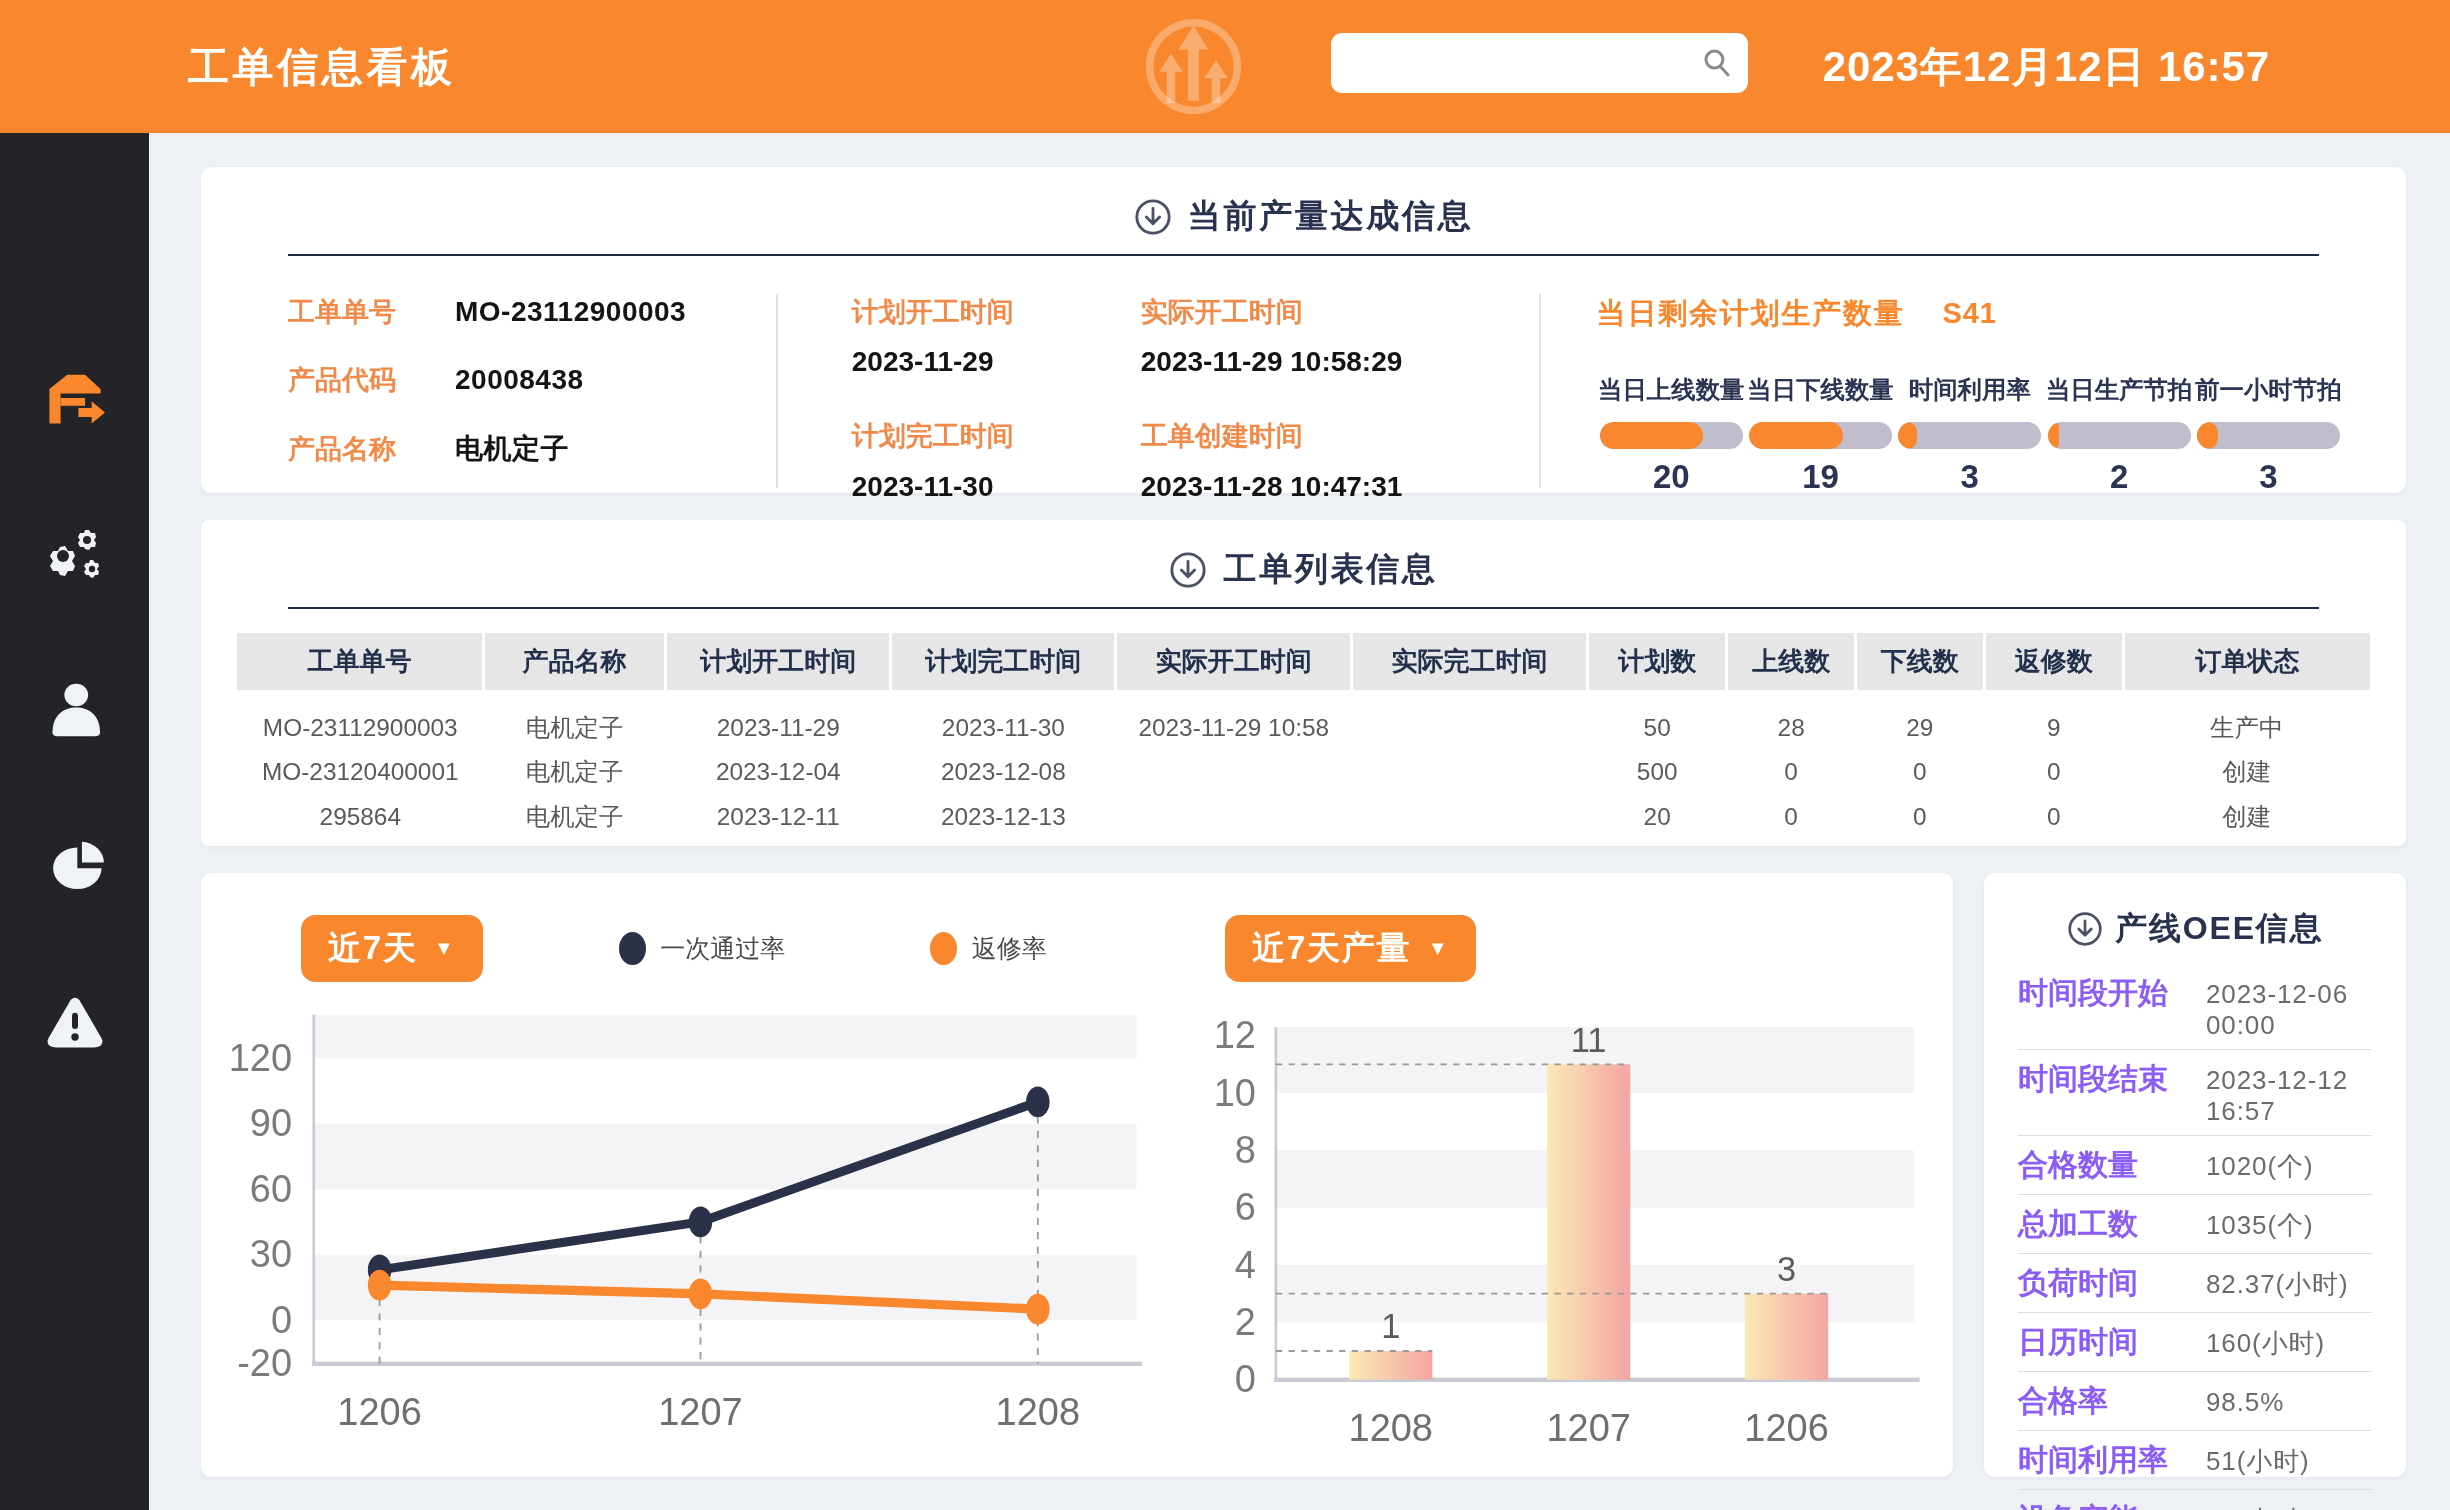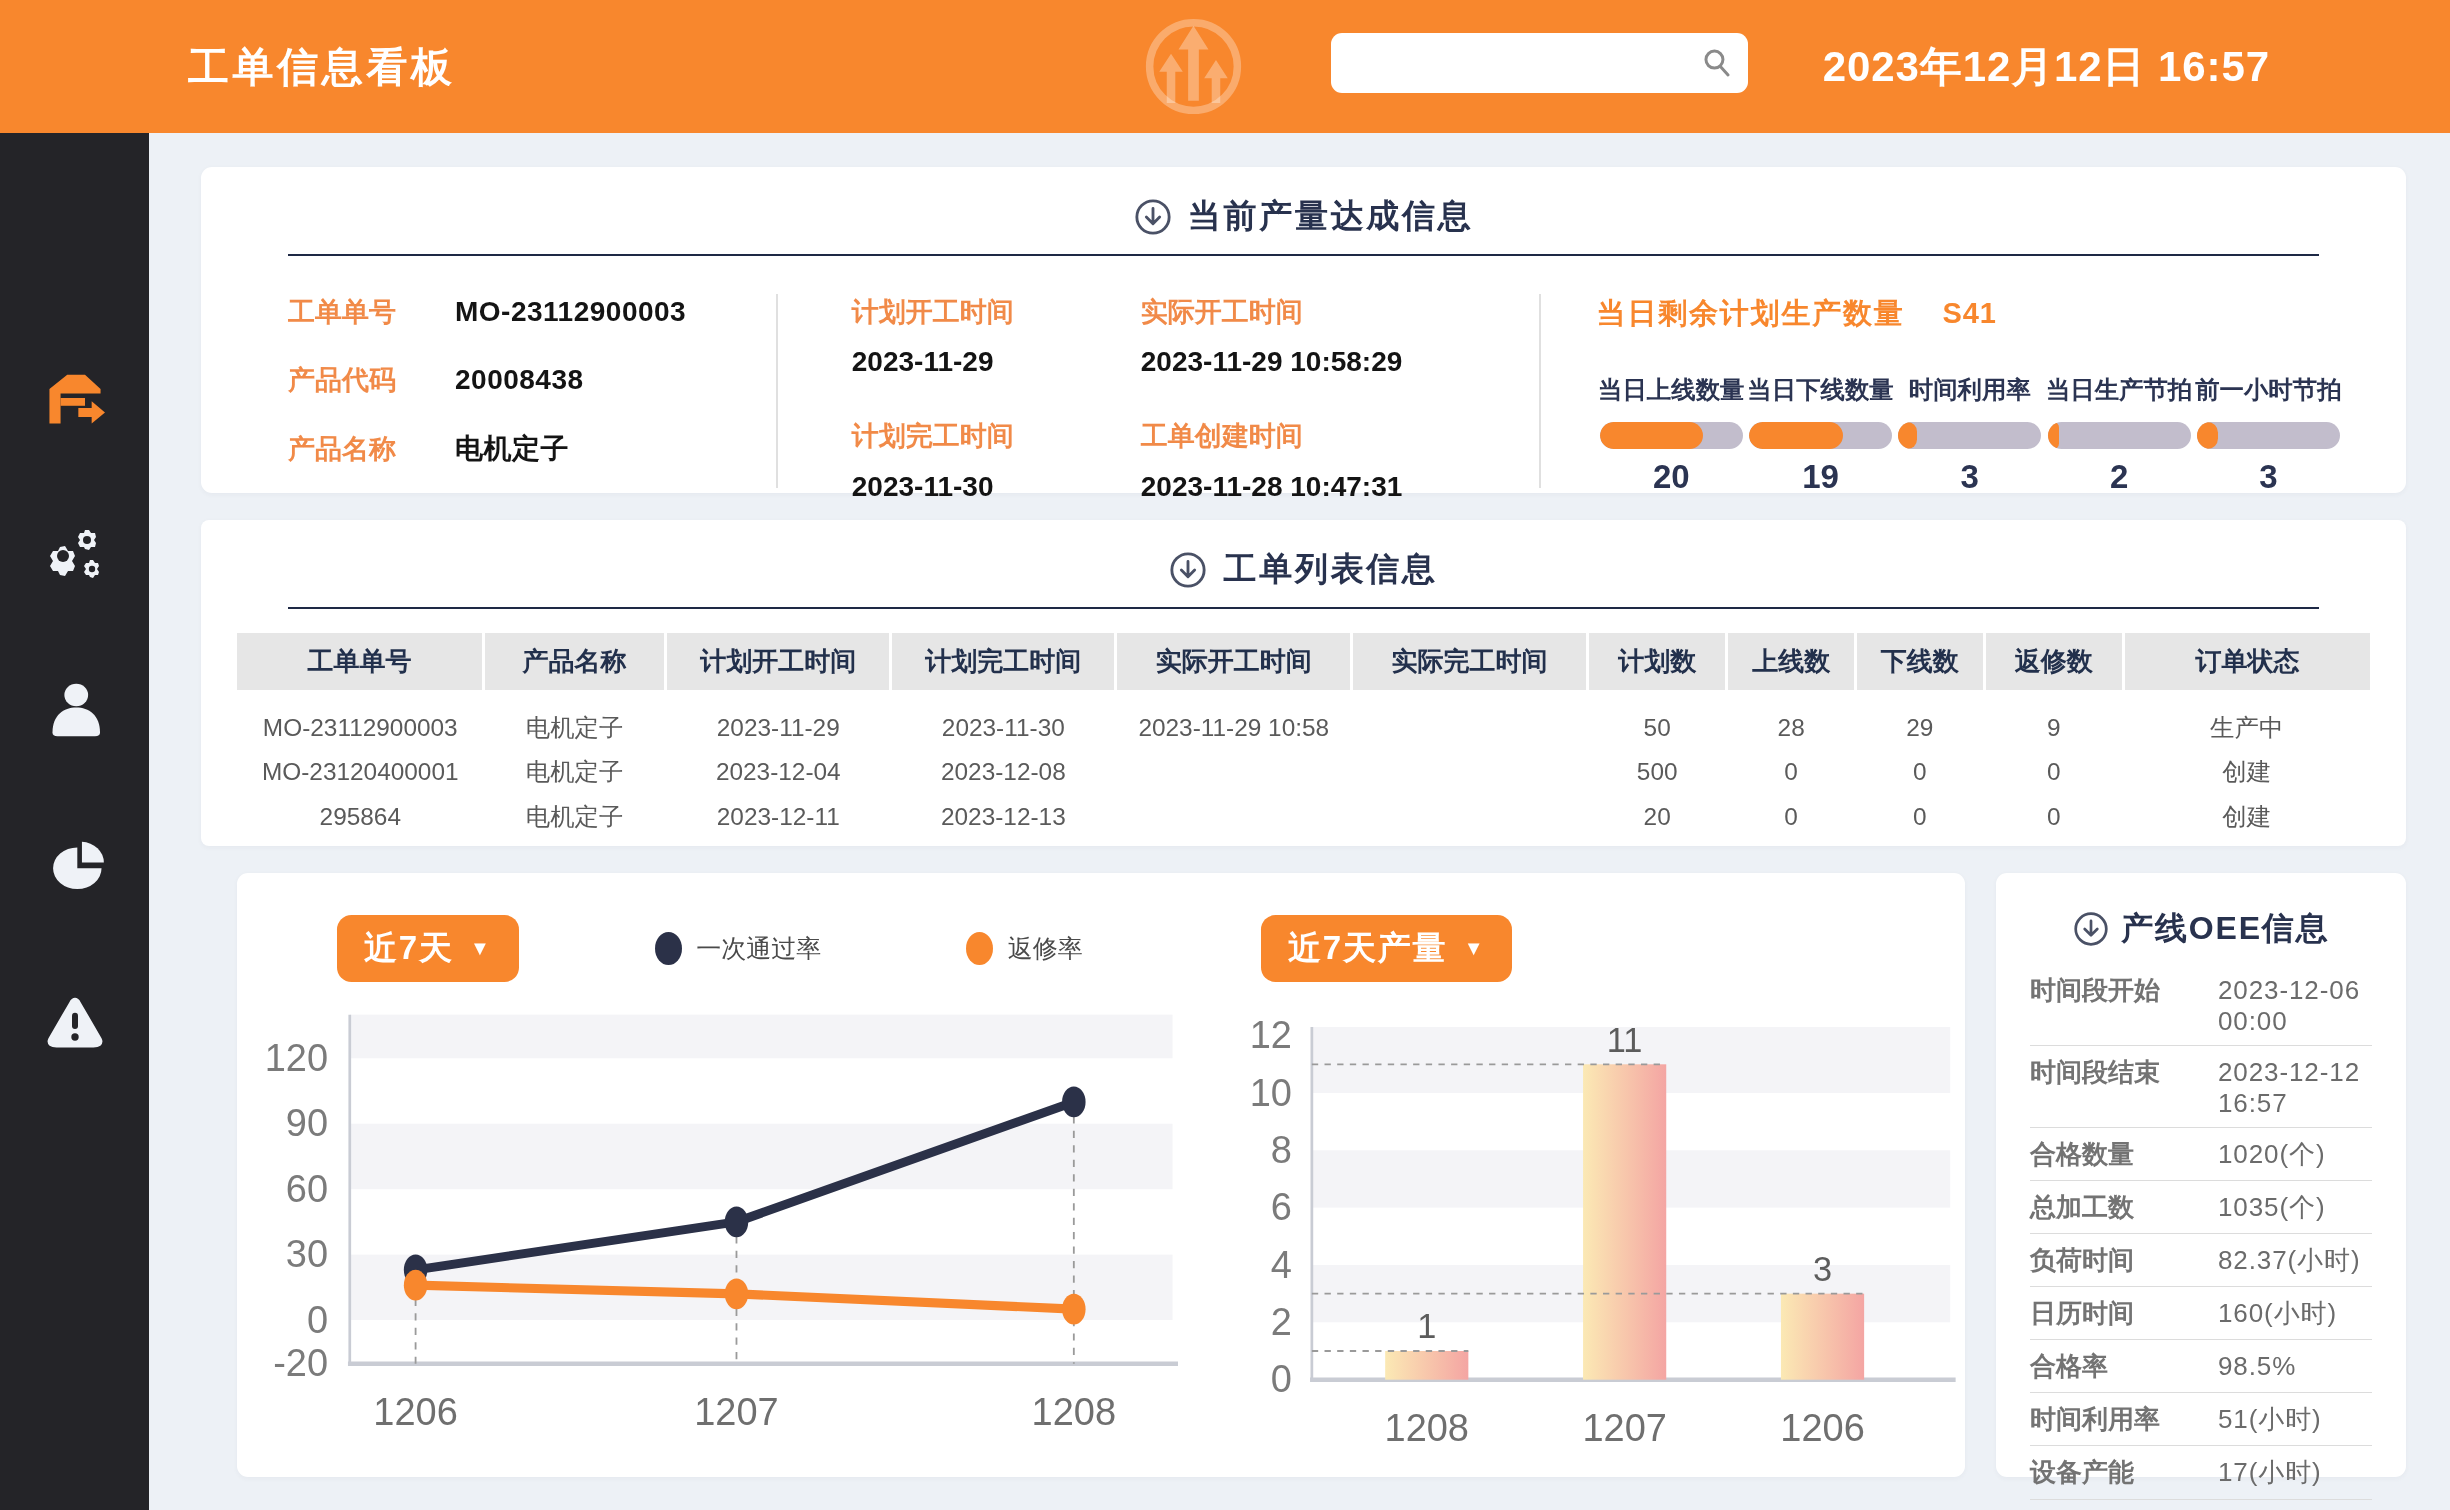--- a/index.html
+++ b/index.html
@@ -65,21 +65,21 @@
   .card-orders { height:326px; margin-bottom:27px;border-radius:8px; }
   .table-wrap { padding:23.5px 36px 0; }
   table { width:100%; border-collapse:collapse; table-layout:fixed; }
   thead th { background:#E6E6E6; color:#22304C; font-size:26px; font-weight:700;
     padding:11px 0; text-align:center; border-left:3.6px solid #fff; }
   thead th:first-child { border-left:none; }
   tbody td { color:#5A5A5A; font-size:24.4px; text-align:center; padding:6.3px 0; }
   tbody tr:first-child td { padding-top:22px; }
 
   
-  .bottom { display:flex; gap:31px;margin-left:36px; }
+  .bottom { display:flex; gap:31px; }
   .card-charts { flex:1; height:604px; display:flex; }
   .chart-left { width:986px; padding:42px 0 0 22px; }
   .chart-right { flex:1; padding:42px 0 0 18px; }
   .controls { display:flex; align-items:center; padding-left:78px; }
   .chart-right .controls { padding-left:20px; }
   .dropdown { display:inline-flex; align-items:center; gap:16.3px; background:#F8872D;
     border:none; border-radius:14.5px; color:#fff; font-weight:700; font-size:33px;
     padding:11px 27px; cursor:pointer; font-family:inherit; letter-spacing:1.8px; }
   .caret { font-size:20px; }
   .legend { display:flex; margin-left:136px; gap:145px; align-items:center; }
@@ -89,21 +89,21 @@
   .line-svg { margin-top:20px; }
   .bar-svg { margin-top:36px; }
 
   
   .card-oee { width:422px; height:604px; padding:34px 34px 0; }
   .oee-head { display:flex; justify-content:center; align-items:center; gap:12.7px; }
   .oee-title { font-size:32px; font-weight:700; color:#28324E; letter-spacing:1.8px; }
   .oee-rows { margin-top:12.7px; }
   .oee-row { display:flex; align-items:baseline; padding:9px 0 8.1px;
     border-bottom:1.8px solid #DCDCDC; }
-  .oee-label { width:188px; font-size:26px; font-weight:700; color:#737373; }
+  .oee-label { width:188px; font-size:30px; font-weight:700; color:#8b5cf6; }
   .oee-value { flex:1; font-size:26px; color:#6B6B6B; letter-spacing:0.9px; }
 </style>
 </head>
 <body>
 
 <div class="app">
 
   <div class="header">
     <div class="header-title">工单信息看板</div>
     <svg class="logo" viewBox="0 0 100 100">

